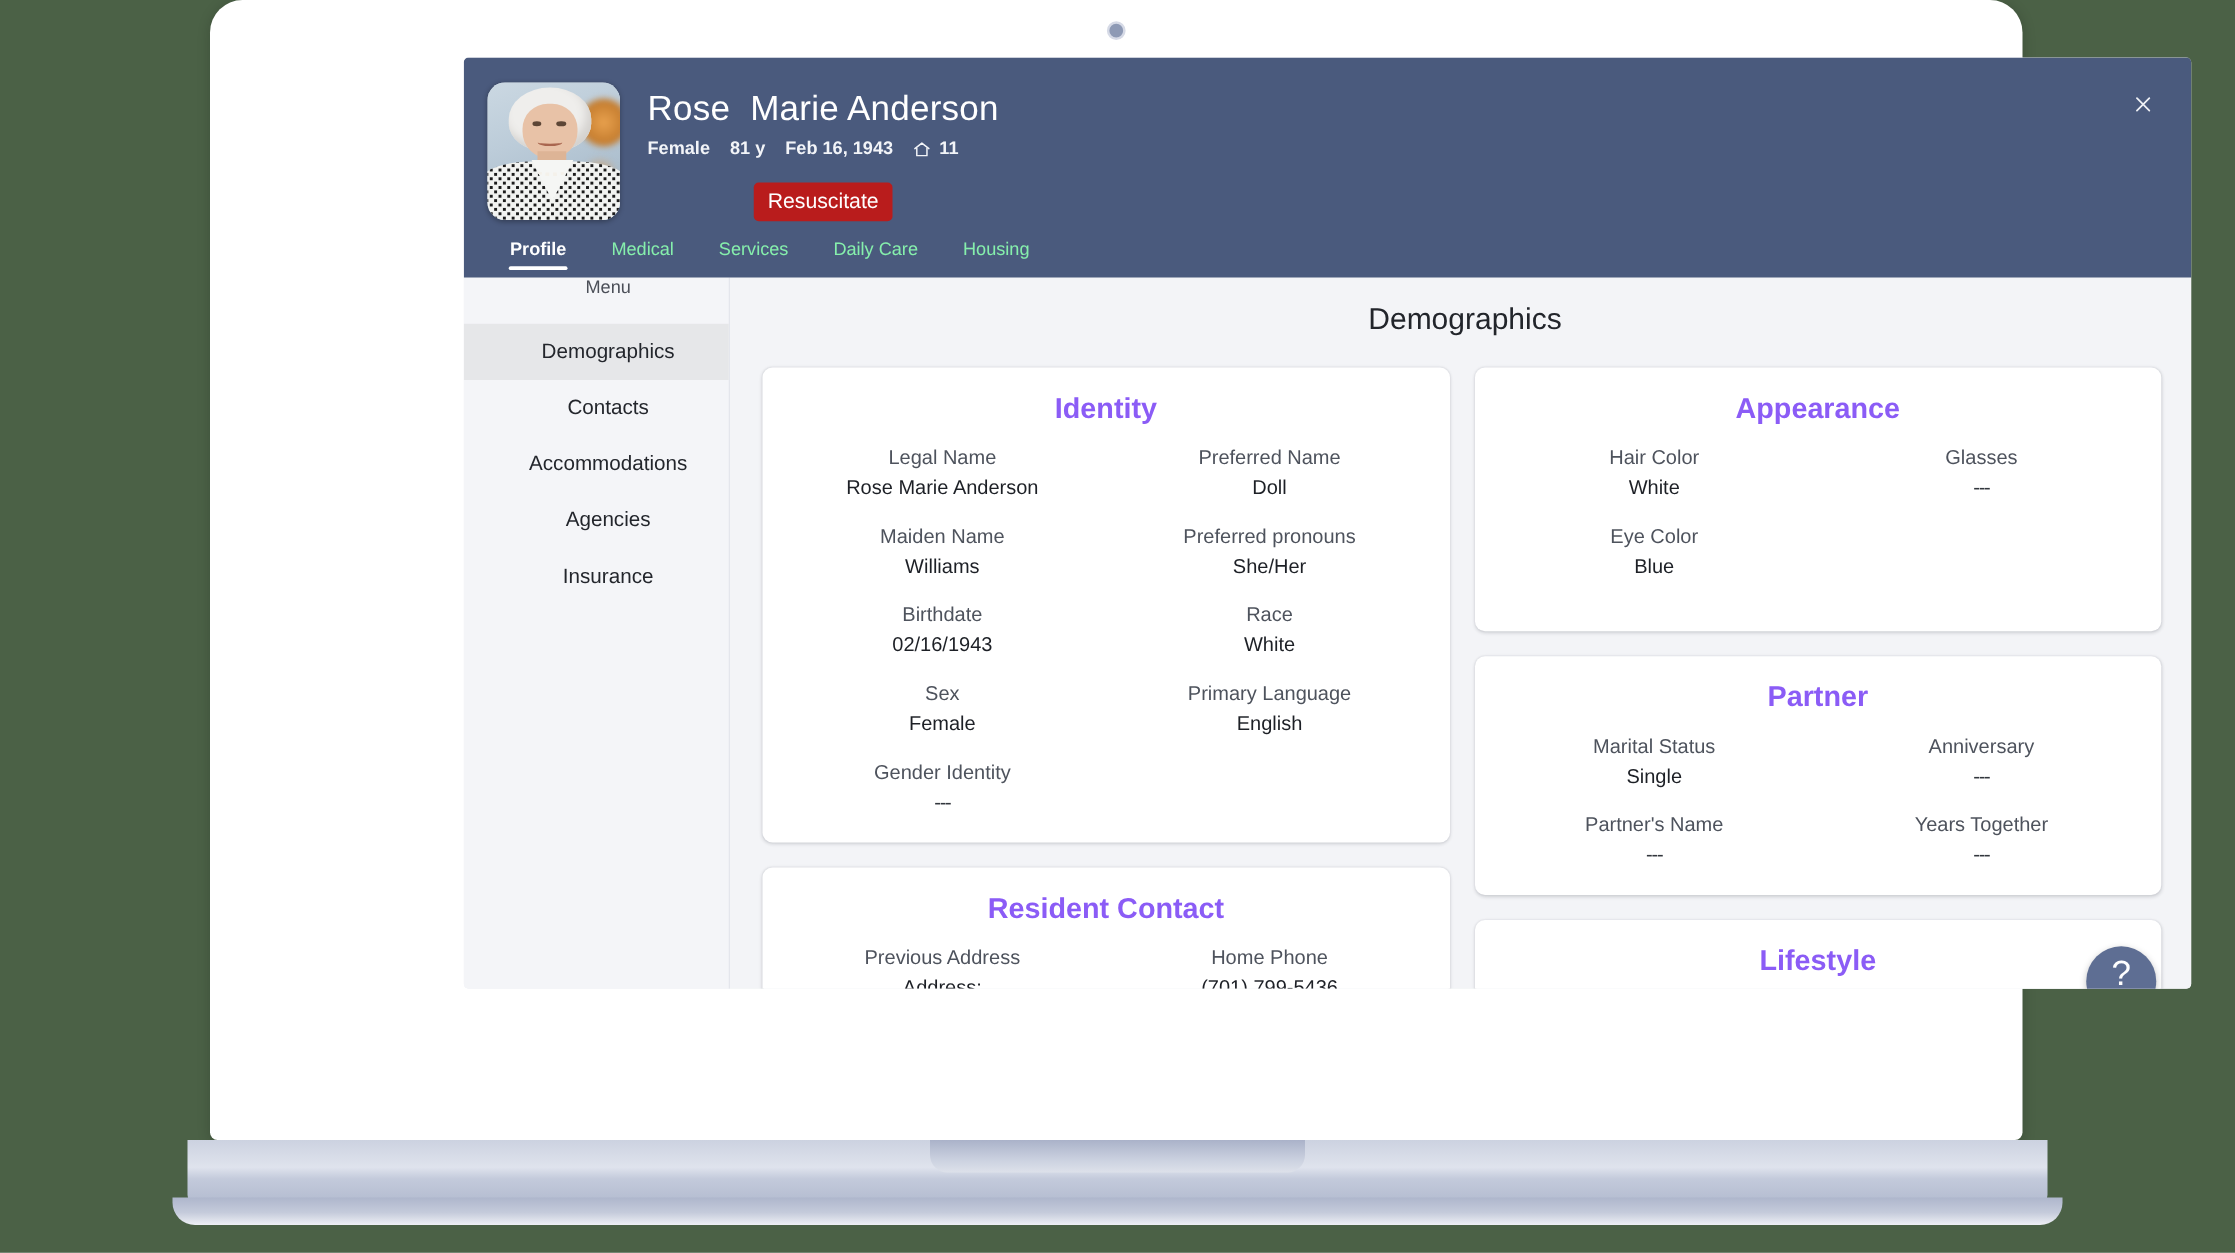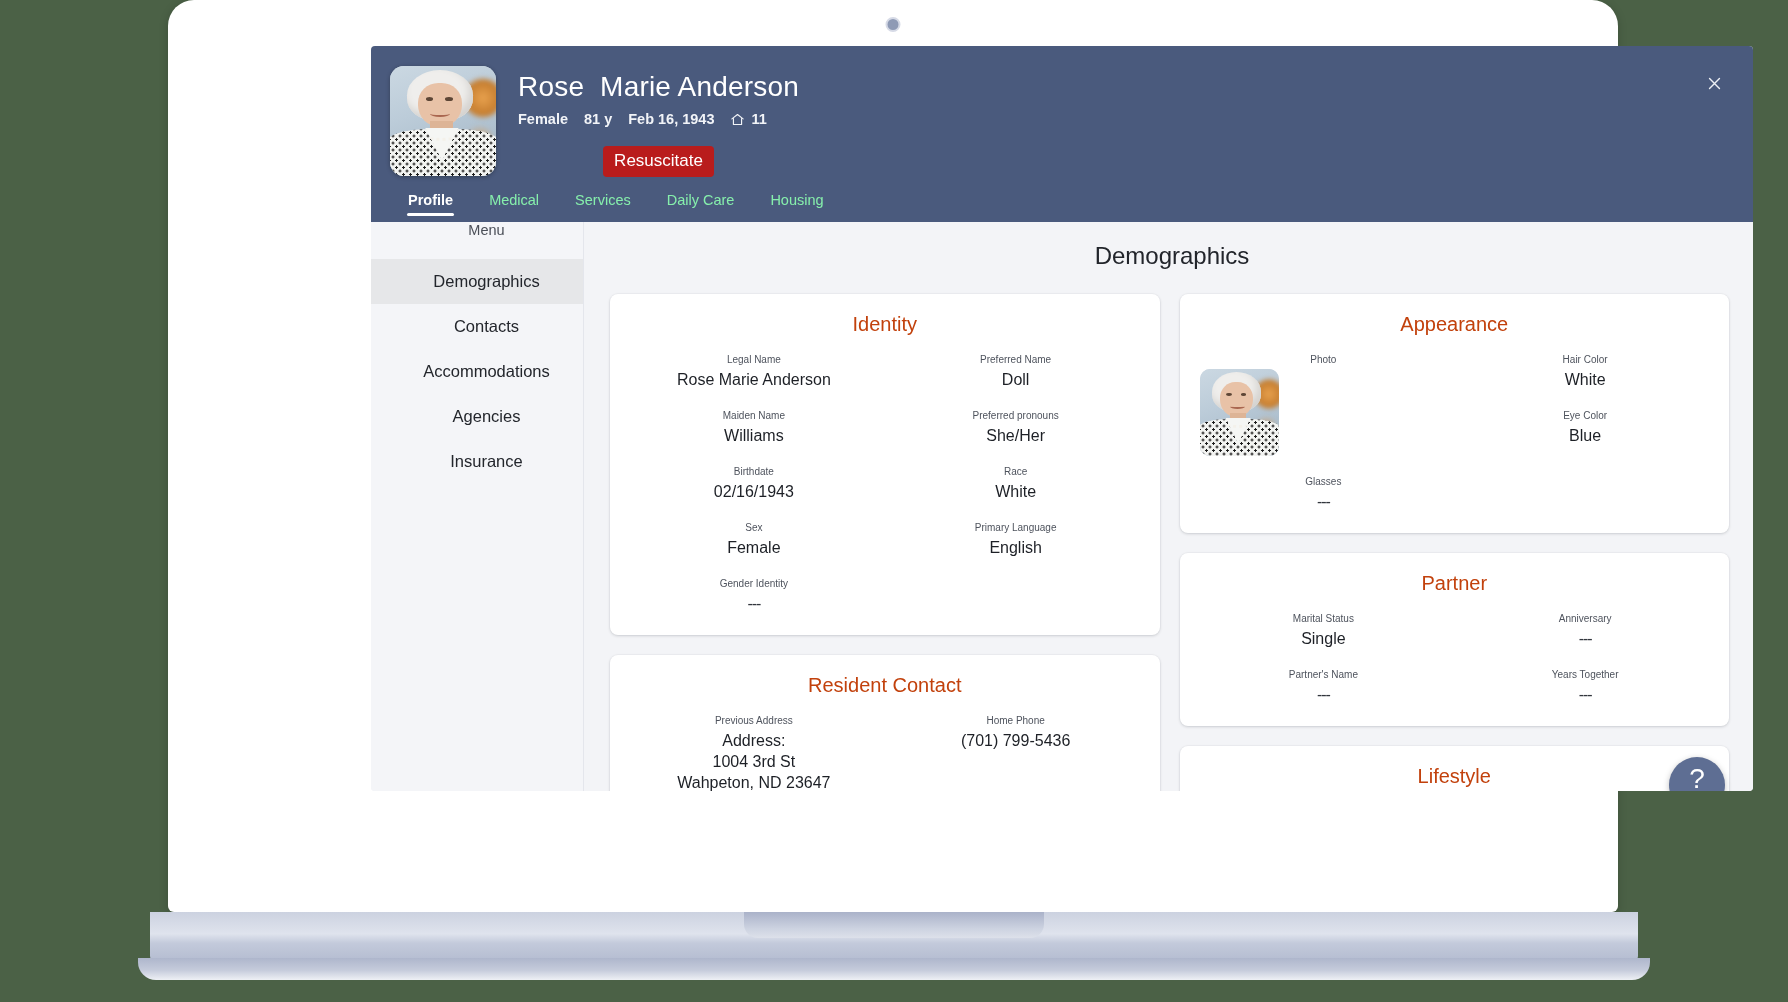--- a/index.html
+++ b/index.html
@@ -163,25 +163,25 @@
   .col { flex: 1 1 0; min-width: 0; }
 
   .card {
     background: #ffffff;
     border-radius: 8px;
     box-shadow: 0 1px 3px rgba(20,24,40,0.16), 0 0 0 1px rgba(20,24,40,0.02);
     padding: 19px 20px 21px;
     margin-bottom: 20px;
   }
   .card-title {
-    font-size: 20px; font-weight: 400; color: #c2410c;
+    font-size: 23px; font-weight: 700; color: #8b5cf6;
     margin-bottom: 18px;
   }
   .fgrid { display: grid; grid-template-columns: 1fr 1fr; row-gap: 20px; column-gap: 14px; }
-  .field-label { font-size: 10px; color: #4e535d; margin-bottom: 4px; }
+  .field-label { font-size: 16px; color: #4e535d; margin-bottom: 4px; }
   .field-value { font-size: 16px; color: #1d2026; line-height: 21px; white-space: pre-line; }
   .field-value.empty { color: #32363d; letter-spacing: -1px; }
 
   .photo-thumb {
     width: 79px; height: 87px;
     border-radius: 10px;
     overflow: hidden;
     background: #cfd9e4;
     margin-top: 3px;
     position: relative;
@@ -376,39 +376,20 @@
                 </div>
               </div>
             </div>
 
             <div class="col">
 
               <div class="card">
                 <div class="card-title">Appearance</div>
                 <div class="fgrid">
                   <div>
-                    <div class="field-label">Photo</div>
-                    <div class="photo-thumb">
-                      <div class="portrait">
-                        <div class="p-bg"></div>
-                          <div class="p-blur1"></div>
-                          <div class="p-blur2"></div>
-                        <div class="p-hair"></div>
-                          <div class="p-face"></div>
-                        <div class="p-eye-l"></div>
-                          <div class="p-eye-r"></div>
-                          <div class="p-smile"></div>
-                        <div class="p-neck"></div>
-                          <div class="p-shirt"></div>
-                        <div class="p-collar"></div>
-                          <div class="p-pearls"></div>
-                      </div>
-                    </div>
-                  </div>
-                  <div>
                     <div>
                       <div class="field-label">Hair Color</div>
                       <div class="field-value">White</div>
                     </div>
                     <div style="margin-top:20px">
                       <div class="field-label">Eye Color</div>
                       <div class="field-value">Blue</div>
                     </div>
                   </div>
                   <div>

